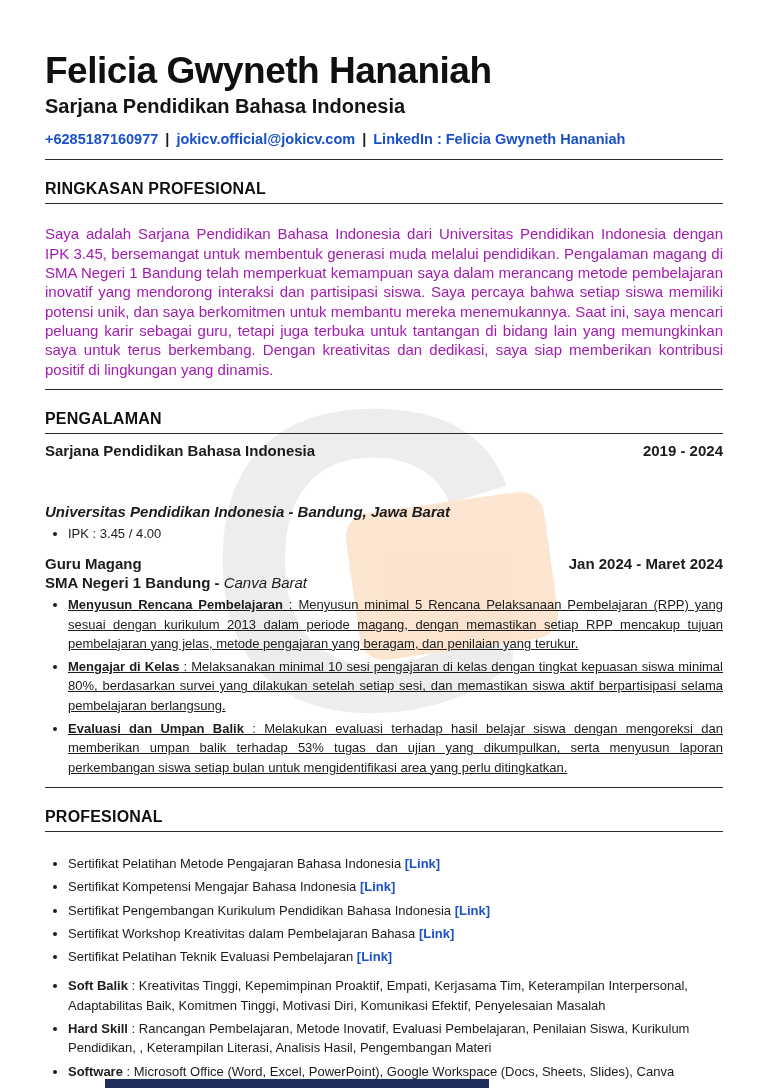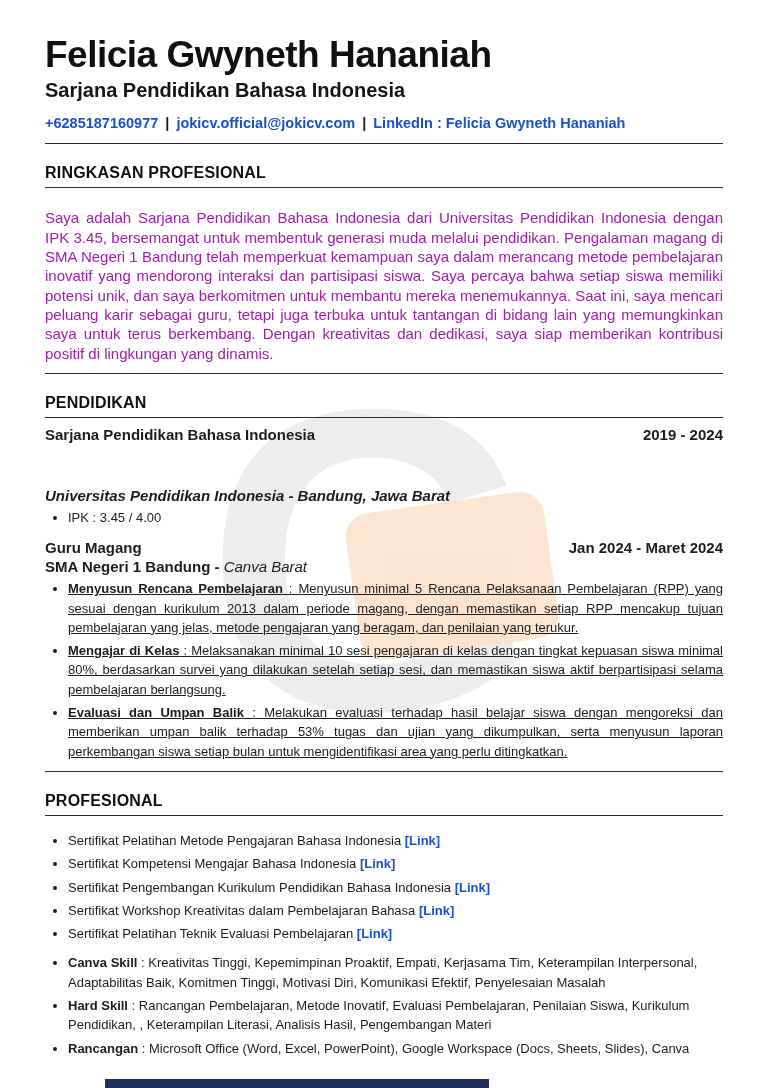--- a/index.html
+++ b/index.html
@@ -25,21 +25,21 @@
     font-family:"Liberation Sans",sans-serif;
   }
   .wm-accent{
     position:absolute;left:352px;top:502px;width:200px;height:148px;
     background:var(--watermark-orange);
     transform:rotate(-8deg);border-radius:24px;opacity:.85;
   }
   
   .content{position:relative;z-index:1;padding:34px 45px 0 45px;}
   h1{
-    margin:0 0 4px 0;font-size:37px;line-height:1.12;
+    margin:16px 0 4px 0;font-size:37px;line-height:1.12;
     font-weight:bold;letter-spacing:-0.5px;color:#101010;
   }
   .subtitle{font-size:20px;font-weight:bold;color:#141414;margin:0 0 13px 0;}
   .contact{font-size:14.5px;font-weight:bold;margin:0 0 12px 0;}
   .contact .blue{color:var(--accent-blue);cursor:pointer;}
   .contact .sep{color:#1a1a2e;margin:0 7px;font-weight:bold;}
   
   .sec-head{margin-top:4px;}
   .rule{height:1px;background:#2b2b2b;}
   .sec-head h2{
@@ -88,21 +88,21 @@
         <div class="rule"></div>
         <h2>RINGKASAN PROFESIONAL</h2>
         <div class="rule"></div>
       </div>
       <p class="summary">Saya adalah Sarjana Pendidikan Bahasa Indonesia dari Universitas Pendidikan Indonesia dengan IPK 3.45, bersemangat untuk membentuk generasi muda melalui pendidikan. Pengalaman magang di SMA Negeri 1 Bandung telah memperkuat kemampuan saya dalam merancang metode pembelajaran inovatif yang mendorong interaksi dan partisipasi siswa. Saya percaya bahwa setiap siswa memiliki potensi unik, dan saya berkomitmen untuk membantu mereka menemukannya. Saat ini, saya mencari peluang karir sebagai guru, tetapi juga terbuka untuk tantangan di bidang lain yang memungkinkan saya untuk terus berkembang. Dengan kreativitas dan dedikasi, saya siap memberikan kontribusi positif di lingkungan yang dinamis.</p>
     </section>
 
     <section>
       <div class="sec-head">
         <div class="rule"></div>
-        <h2>PENDIDIKAN</h2>
+        <h2>PENGALAMAN</h2>
         <div class="rule"></div>
       </div>
       <div class="row line15">
         <span class="bold">Sarjana Pendidikan Bahasa Indonesia</span>
         <span class="bold">2019 -  2024</span>
       </div>
       <div class="bold italic line15">Universitas Pendidikan Indonesia - Bandung, Jawa Barat</div>
       <ul>
         <li><span>IPK : 3.45 / 4.00</span></li>
       </ul>
@@ -122,34 +122,34 @@
         <li><span class="bold">Evaluasi dan Umpan Balik</span><span> : Melakukan evaluasi terhadap hasil belajar siswa dengan mengoreksi dan memberikan umpan balik terhadap 53% tugas dan ujian yang dikumpulkan, serta menyusun laporan perkembangan siswa setiap bulan untuk mengidentifikasi area yang perlu ditingkatkan.</span></li>
       </ul>
     </section>
 
     <section>
       <div class="sec-head">
         <div class="rule"></div>
         <h2>PROFESIONAL</h2>
         <div class="rule"></div>
       </div>
-      <ul style="margin-top:15px;">
+      <ul style="margin-top:22px;">
         <li><span>Sertifikat Pelatihan Metode Pengajaran Bahasa Indonesia </span><span class="link">[Link]</span></li>
         <li><span>Sertifikat Kompetensi Mengajar Bahasa Indonesia </span><span class="link">[Link]</span></li>
         <li><span>Sertifikat Pengembangan Kurikulum Pendidikan Bahasa Indonesia </span><span class="link">[Link]</span></li>
         <li><span>Sertifikat Workshop Kreativitas dalam Pembelajaran Bahasa </span><span class="link">[Link]</span></li>
         <li><span>Sertifikat Pelatihan Teknik Evaluasi Pembelajaran </span><span class="link">[Link]</span></li>
       </ul>
     </section>
 
     <section>
       <ul style="margin-top:6px;">
-        <li><span class="bold">Canva Skill</span><span> : Kreativitas Tinggi, Kepemimpinan Proaktif, Empati, Kerjasama Tim, Keterampilan Interpersonal, Adaptabilitas Baik, Komitmen Tinggi, Motivasi Diri, Komunikasi Efektif, Penyelesaian Masalah</span></li>
+        <li><span class="bold">Soft Balik</span><span> : Kreativitas Tinggi, Kepemimpinan Proaktif, Empati, Kerjasama Tim, Keterampilan Interpersonal, Adaptabilitas Baik, Komitmen Tinggi, Motivasi Diri, Komunikasi Efektif, Penyelesaian Masalah</span></li>
         <li><span class="bold">Hard Skill</span><span> : Rancangan Pembelajaran, Metode Inovatif, Evaluasi Pembelajaran, Penilaian Siswa, Kurikulum Pendidikan, , Keterampilan Literasi, Analisis Hasil, Pengembangan Materi</span></li>
-        <li><span class="bold">Rancangan</span><span> : Microsoft Office (Word, Excel, PowerPoint), Google Workspace (Docs, Sheets, Slides), Canva</span></li>
+        <li><span class="bold">Software</span><span> : Microsoft Office (Word, Excel, PowerPoint), Google Workspace (Docs, Sheets, Slides), Canva</span></li>
 
       </ul>
     </section>
 
   </div>
 
   <div class="footer-bar"></div>
 </div>
 
 </body></html>

